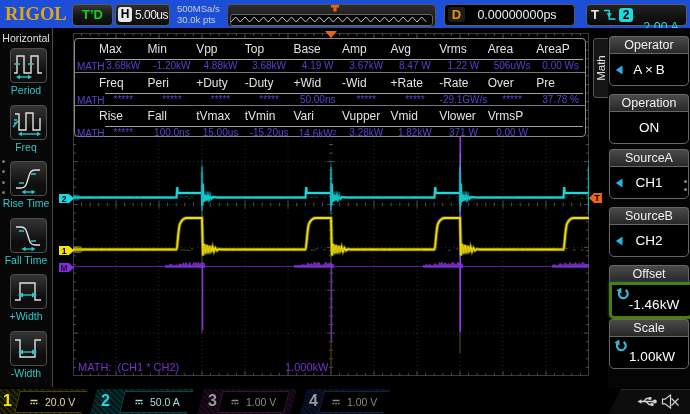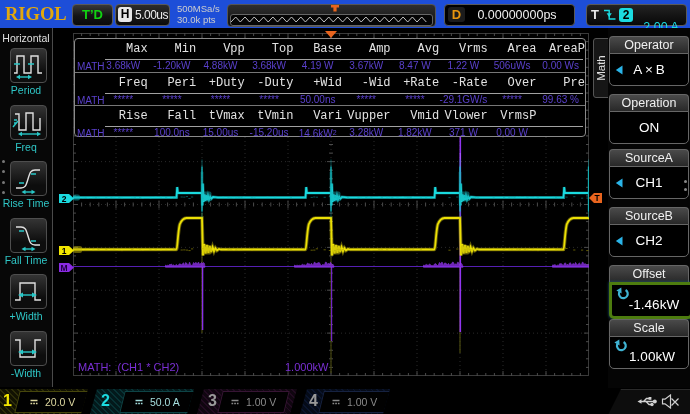--- a/index.html
+++ b/index.html
@@ -32,21 +32,21 @@
 
 #grid{position:absolute;left:73px;top:33px;}
 
 .chmark{position:absolute;left:59px;width:15px;height:9px;}
 .chmark svg{display:block;}
 
 .mtable{position:absolute;left:74px;top:38px;width:512px;height:99px;background:#000;border:1px solid #8a8a8a;border-radius:4px;box-sizing:border-box;}
 .msec{position:absolute;left:0;width:510px;height:33px;}
 .msec + .msec{border-top:1px solid #777;}
 .mhead{position:absolute;left:24px;top:1px;width:486px;display:flex;}
-.mhead span{flex:0 0 48.6px;text-align:right;color:#e2e2e2;font-size:12px;line-height:18px;font-family:Liberation Mono, monospace;}
+.mhead span{flex:0 0 48.6px;text-align:left;color:#e2e2e2;font-size:12px;line-height:18px;}
 .mline{position:absolute;left:30px;top:19.5px;width:478px;height:1px;background:#a2a2a2;}
 .mvals{position:absolute;left:24px;top:21px;width:486px;display:flex;}
 .mvals span{flex:0 0 48.6px;text-align:center;color:#5a40cc;font-size:10px;line-height:11px;white-space:nowrap;}
 span.mlab{position:absolute;left:-22px;top:1px;width:30px;flex:none;text-align:left;font-size:10px;color:#5a40cc;}
 .mathtab{position:absolute;left:593px;top:38px;width:15px;height:58px;background:#161616;border:1px solid #555;border-radius:3px 0 0 3px;}
 .mathtab span{position:absolute;left:-9px;top:23px;transform:rotate(-90deg);transform-origin:center;color:#e0e0e0;font-size:11.5px;display:block;width:32px;text-align:center;}
 
 .rmenu{position:absolute;left:608px;top:28px;width:82px;height:360px;background:#050505;}
 .ritem{position:absolute;left:1px;width:80px;height:50px;}
 .rhead{position:absolute;left:0;top:0;width:78px;height:17px;border:1px solid #666;border-bottom:none;border-radius:4px 4px 0 0;background:linear-gradient(#4a4a4a,#262626);color:#f0f0f0;font-size:12.5px;text-align:center;line-height:17px;}
@@ -596,21 +596,21 @@
         <span class="mlab">MATH</span>
         <span>*****</span>
         <span>*****</span>
         <span>*****</span>
         <span>*****</span>
         <span>50.00ns</span>
         <span>*****</span>
         <span>*****</span>
         <span>-29.1GW/s</span>
         <span>*****</span>
-        <span>99.63 %</span>
+        <span>37.78 %</span>
       </div>
     </div>
     <div class="msec" style="top:66px">
       <div class="mhead">
         <span>Rise</span>
         <span>Fall</span>
         <span>tVmax</span>
         <span>tVmin</span>
         <span>Vari</span>
         <span>Vupper</span>

